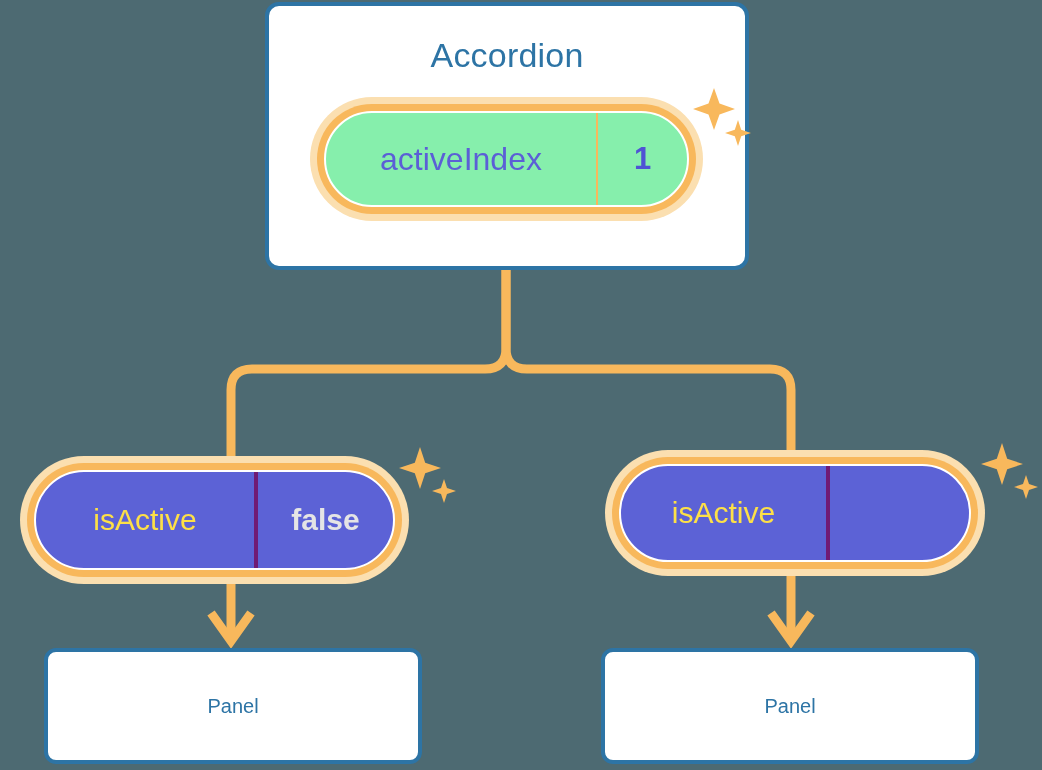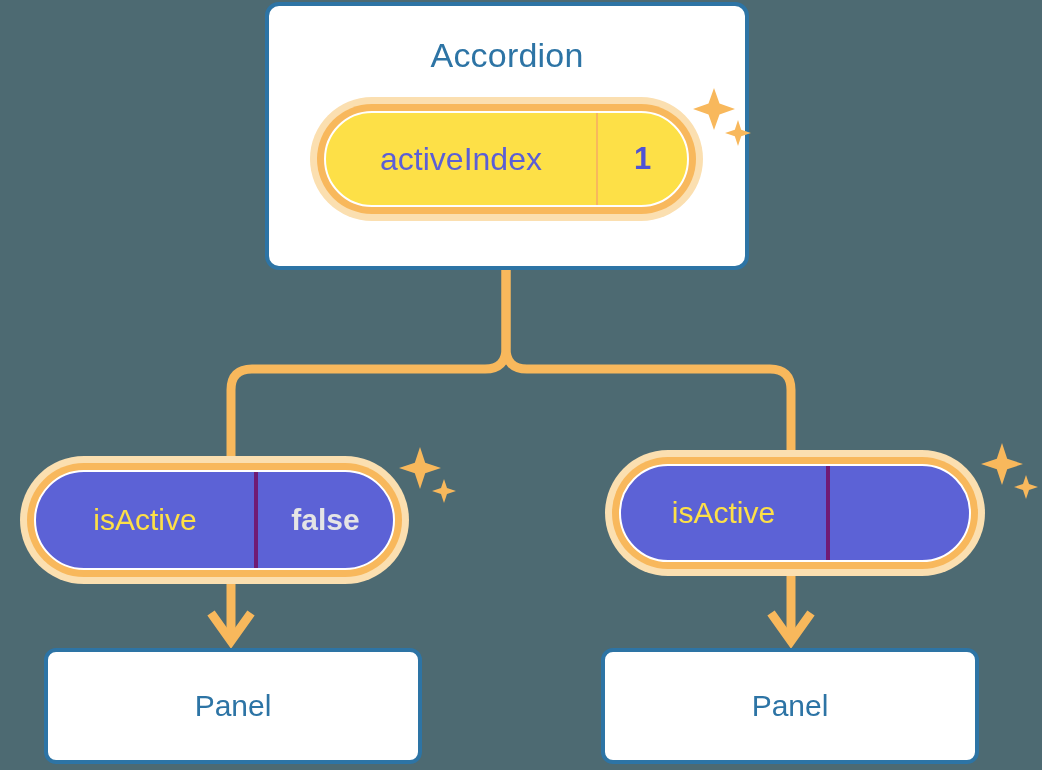--- a/index.html
+++ b/index.html
@@ -65,21 +65,21 @@
     border-radius: 12px;
     box-sizing: border-box;
     display: flex;
     align-items: center;
     justify-content: center;
   }
   #panel-left  { left: 44px;  top: 648px; }
   #panel-right { left: 601px; top: 648px; }
   .panel-label {
     color: #2d74a5;
-    font-size: 30px;
+    font-size: 20px;
   }
 
   
   .pill-wrap {
     position: absolute;
     border-radius: 999px;
     box-sizing: border-box;
     
     background: #fbdfb0;
     padding: 7px;
@@ -107,21 +107,21 @@
   }
 
   
   #pill-activeindex {
     left: 310px;
     top: 97px;
     width: 393px;
     height: 124px;
   }
   #pill-activeindex .pill-inner {
-    background: #fde047;
+    background: #86efac;
     border: 2px solid #ffffff;
   }
   #pill-activeindex .pill-key {
     flex: 0 0 272px;
     color: #5b5fd6;
     font-size: 32px;
     border-right: 2px solid #f8b85c;
   }
   #pill-activeindex .pill-val {
     flex: 1 1 auto;

